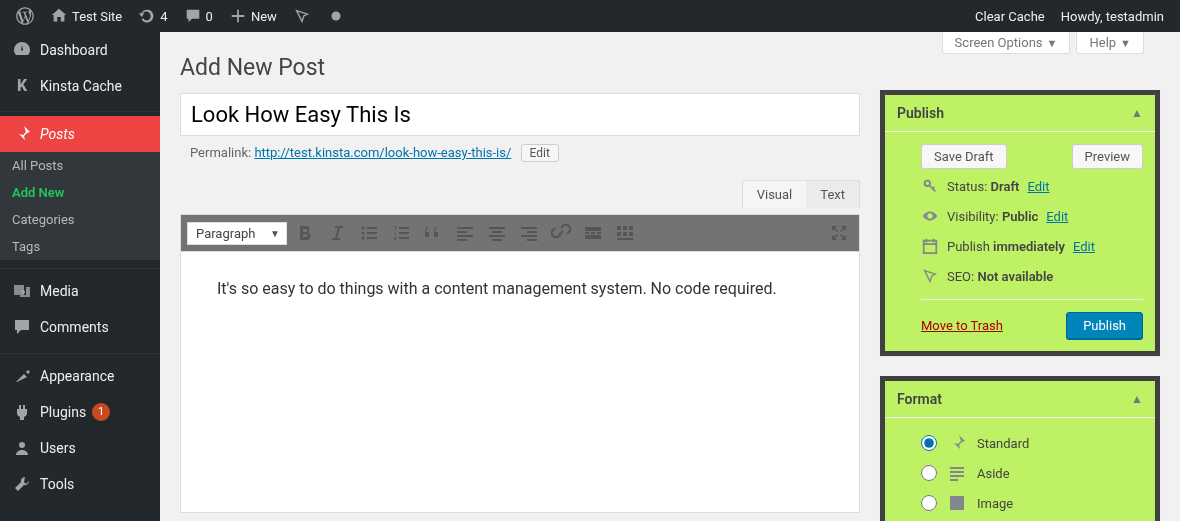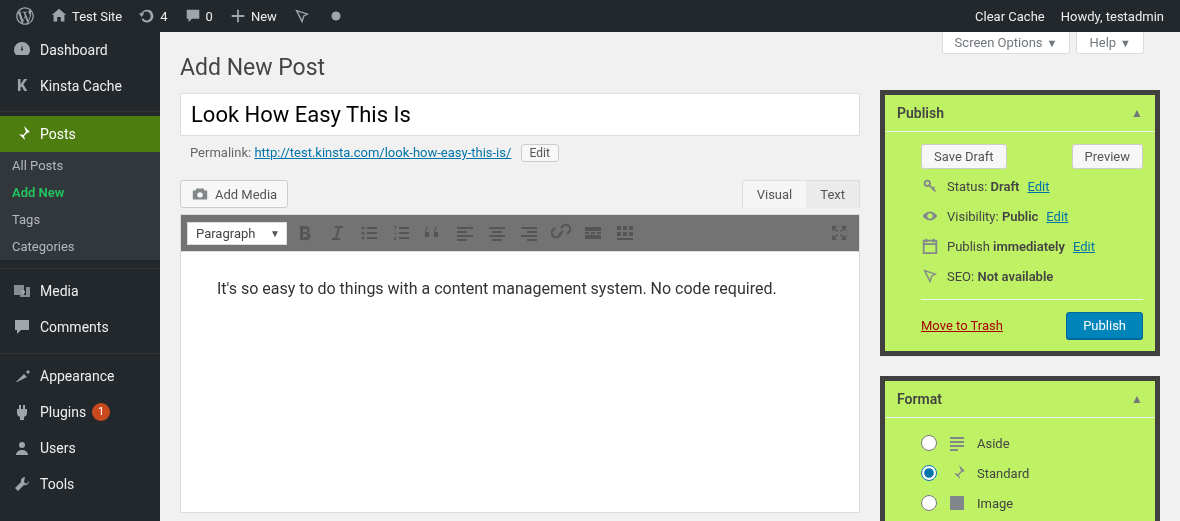--- a/index.html
+++ b/index.html
@@ -12,21 +12,21 @@
 #adminbar .ab-right { margin-left: auto; display: flex; }
 #adminbar svg { width: 18px; height: 18px; fill: #a0a5aa; }
 .ab-gap { width: 4px; }
 .ab-count { margin-left: 4px; color: #eee; }
 
 
 #adminmenu { position: fixed; top: 32px; bottom: 0; left: 0; width: 160px; background: #23282d; color: #eee; overflow: hidden; }
 #adminmenu .menu-item { display: flex; align-items: center; padding: 8px 8px 8px 12px; cursor: pointer; color: #eee; font-size: 14px; position: relative; }
 #adminmenu .menu-item svg { width: 20px; height: 20px; fill: #a0a5aa; margin-right: 8px; }
 #adminmenu .menu-sep { height: 5px; background: transparent; border-bottom: 1px solid #333; margin: 4px 0; }
-#adminmenu .current { background: #4d7c0f; color: #fff; }
+#adminmenu .current { background: #ef4444; color: #fff; font-style: italic; }
 #adminmenu .current svg { fill: #fff; }
 #adminmenu .current::after { content: ""; position: absolute; right: -8px; top: 50%; margin-top: -8px; border: 8px solid transparent; border-right-color: #f1f1f1; }
 #adminmenu .submenu { background: #32373c; }
 #adminmenu .submenu .sub-item { padding: 6px 12px; font-size: 13px; color: #b4b9be; cursor: pointer; }
 #adminmenu .submenu .sub-item.current-sub { color: #22c55e; font-weight: 600; }
 .plugin-badge { display: inline-block; min-width: 18px; height: 18px; border-radius: 9px; background: #ca4a1f; color: #fff; font-size: 11px; text-align: center; line-height: 18px; margin-left: 6px; }
 .k-logo { font-weight: 800; font-size: 16px; width: 20px; margin-right: 8px; color: #a0a5aa; text-align: center; }
 
 
 #wpbody { margin-left: 160px; padding-top: 32px; }
@@ -151,22 +151,22 @@
   <div class="menu-sep"></div>
   <div class="menu-item current">
     <svg viewBox="0 0 20 20">
         <path d="M12 2l6 6-3 1-3 3 1 4-3-3-6 6 6-6-3-3 4 1 3-3z"></path>
       </svg>
     <span>Posts</span>
   </div>
   <div class="submenu">
     <div class="sub-item">All Posts</div>
     <div class="sub-item current-sub">Add New</div>
+    <div class="sub-item">Categories</div>
     <div class="sub-item">Tags</div>
-    <div class="sub-item">Categories</div>
   </div>
   <div class="menu-sep"></div>
   <div class="menu-item">
     <svg viewBox="0 0 20 20">
         <path d="M2 4h10v10H2zM14 6h4v10H8v-2h6z" fill-opacity=".8"></path>
         <circle cx="11" cy="11" r="2"></circle>
       </svg>
     <span>Media</span>
   </div>
   <div class="menu-item">
@@ -217,26 +217,20 @@
       <div id="titlewrap">
         <input type="text" value="Look How Easy This Is" style="">
       </div>
       <div id="permalink">
         <span>Permalink:</span>
         <a href="#">http://test.kinsta.com/look-how-easy-this-is/</a>
         <span class="small-btn">Edit</span>
       </div>
 
       <div id="media-row">
-        <span class="add-media-btn">
-          <svg viewBox="0 0 20 20">
-              <path d="M2 6h3l1-2h8l1 2h3v10H2zM10 14a3 3 0 1 0 0-6 3 3 0 0 0 0 6z"></path>
-            </svg>
-          <span>Add Media</span>
-        </span>
         <div id="editor-tabs">
           <div class="etab active">Visual</div>
           <div class="etab">Text</div>
         </div>
       </div>
 
       <div id="editor">
         <div id="editor-toolbar">
           <span class="fmt-select">
               <span>Paragraph</span>
@@ -357,37 +351,37 @@
         </div>
       </div>
 
       <div class="postbox">
         <div class="hndle">
           <span>Format</span>
           <span class="toggle">▲</span>
         </div>
         <div class="inside">
           <div class="format-list">
-            <label>
-              <input type="radio" name="fmt" style="">
-              <svg viewBox="0 0 20 20">
-                  <path d="M3 4h14v2H3zm0 4h14v2H3zm0 4h14v2H3zm0 4h8v2H3z"></path>
-                </svg>
-              <span>Aside</span>
-            </label>
             <label>
               <input type="radio" name="fmt" checked="" style="">
               <svg viewBox="0 0 20 20">
                   <path d="M12 2l6 6-3 1-3 3 1 4-3-3-6 6 6-6-3-3 4 1 3-3z"></path>
                 </svg>
               <span>Standard</span>
             </label>
             <label>
               <input type="radio" name="fmt" style="">
               <svg viewBox="0 0 20 20">
+                  <path d="M3 4h14v2H3zm0 4h14v2H3zm0 4h14v2H3zm0 4h8v2H3z"></path>
+                </svg>
+              <span>Aside</span>
+            </label>
+            <label>
+              <input type="radio" name="fmt" style="">
+              <svg viewBox="0 0 20 20">
                   <path d="M3 3h14v14H3zM5 13l3-4 2 2 3-5 2 7z"></path>
                 </svg>
               <span>Image</span>
             </label>
           </div>
         </div>
       </div>
     </div>
   </div>
 </div>

